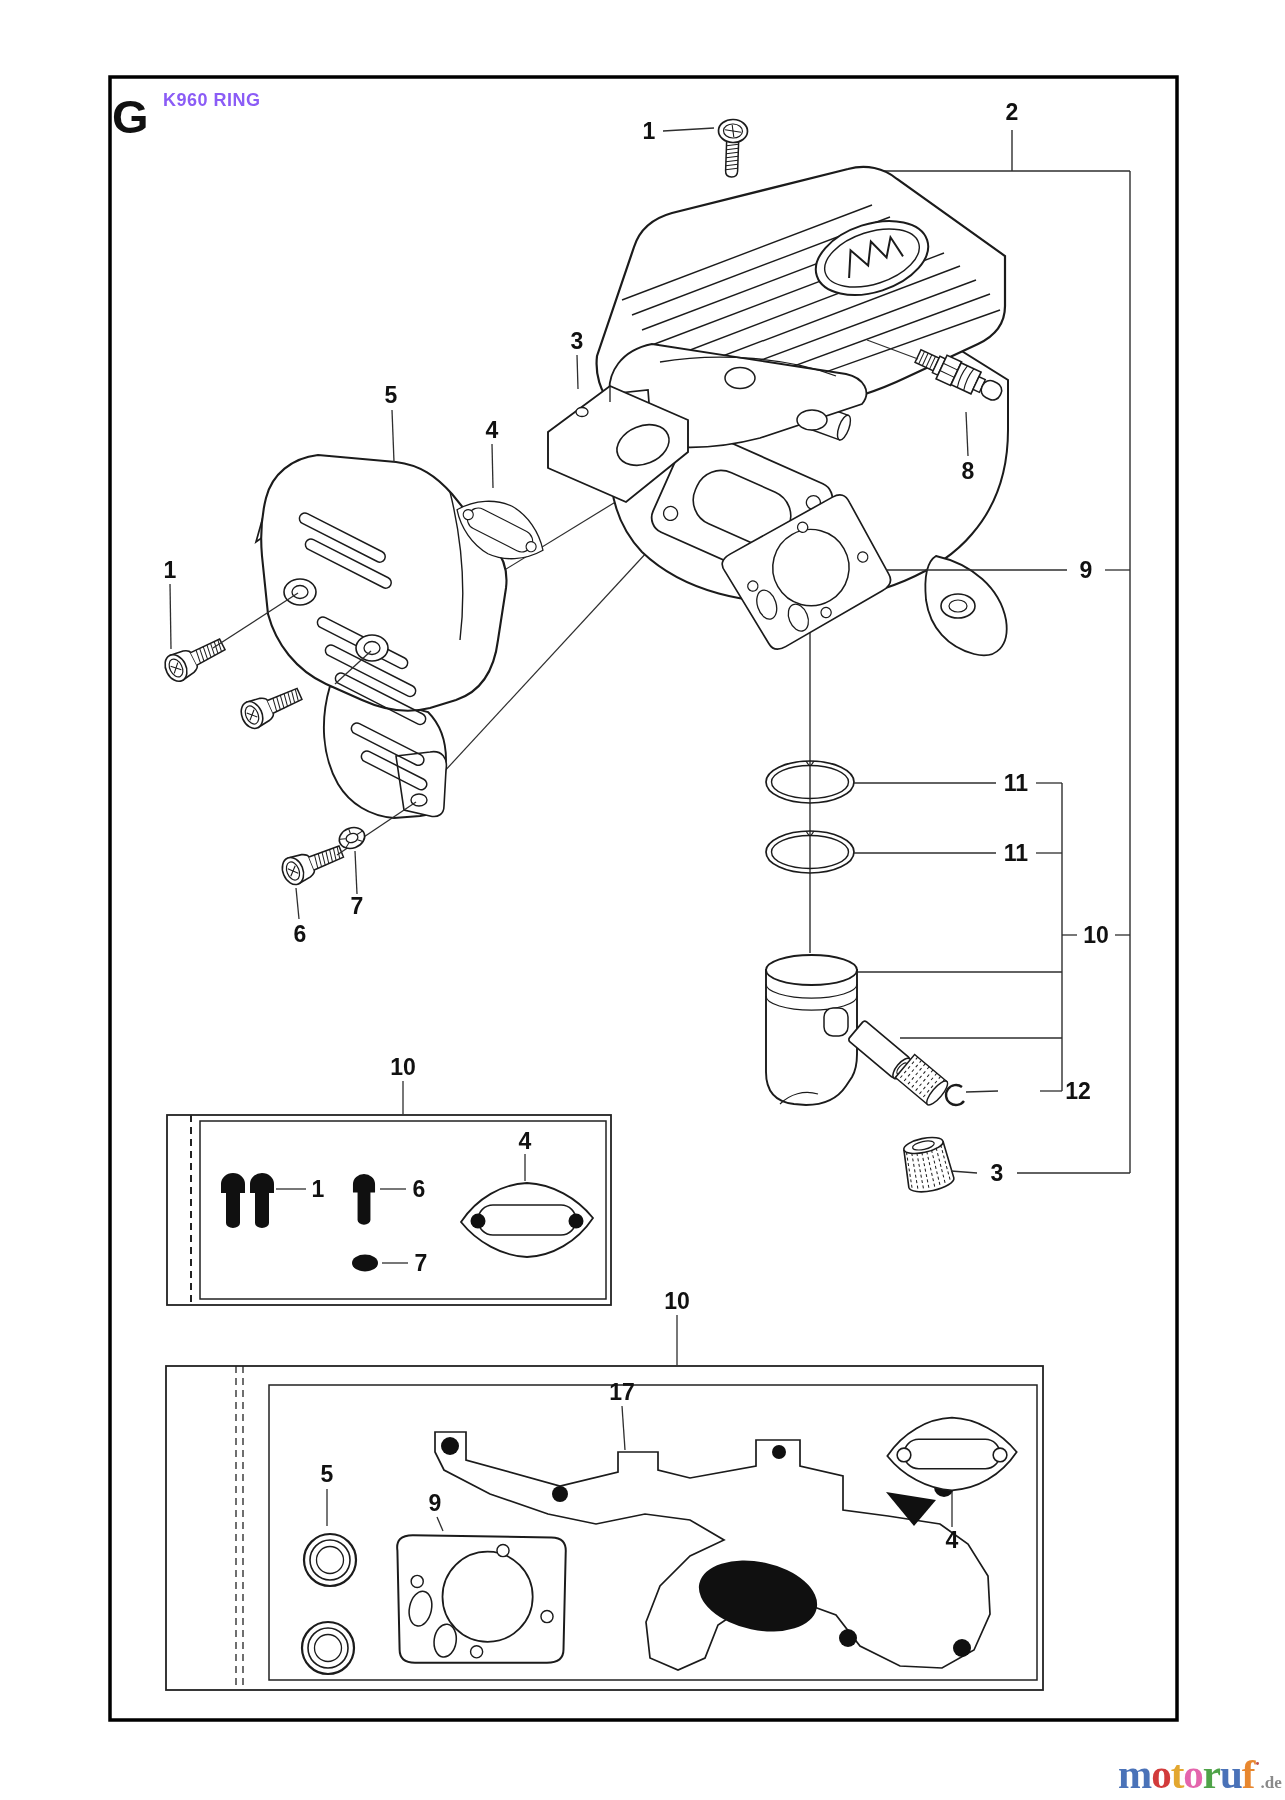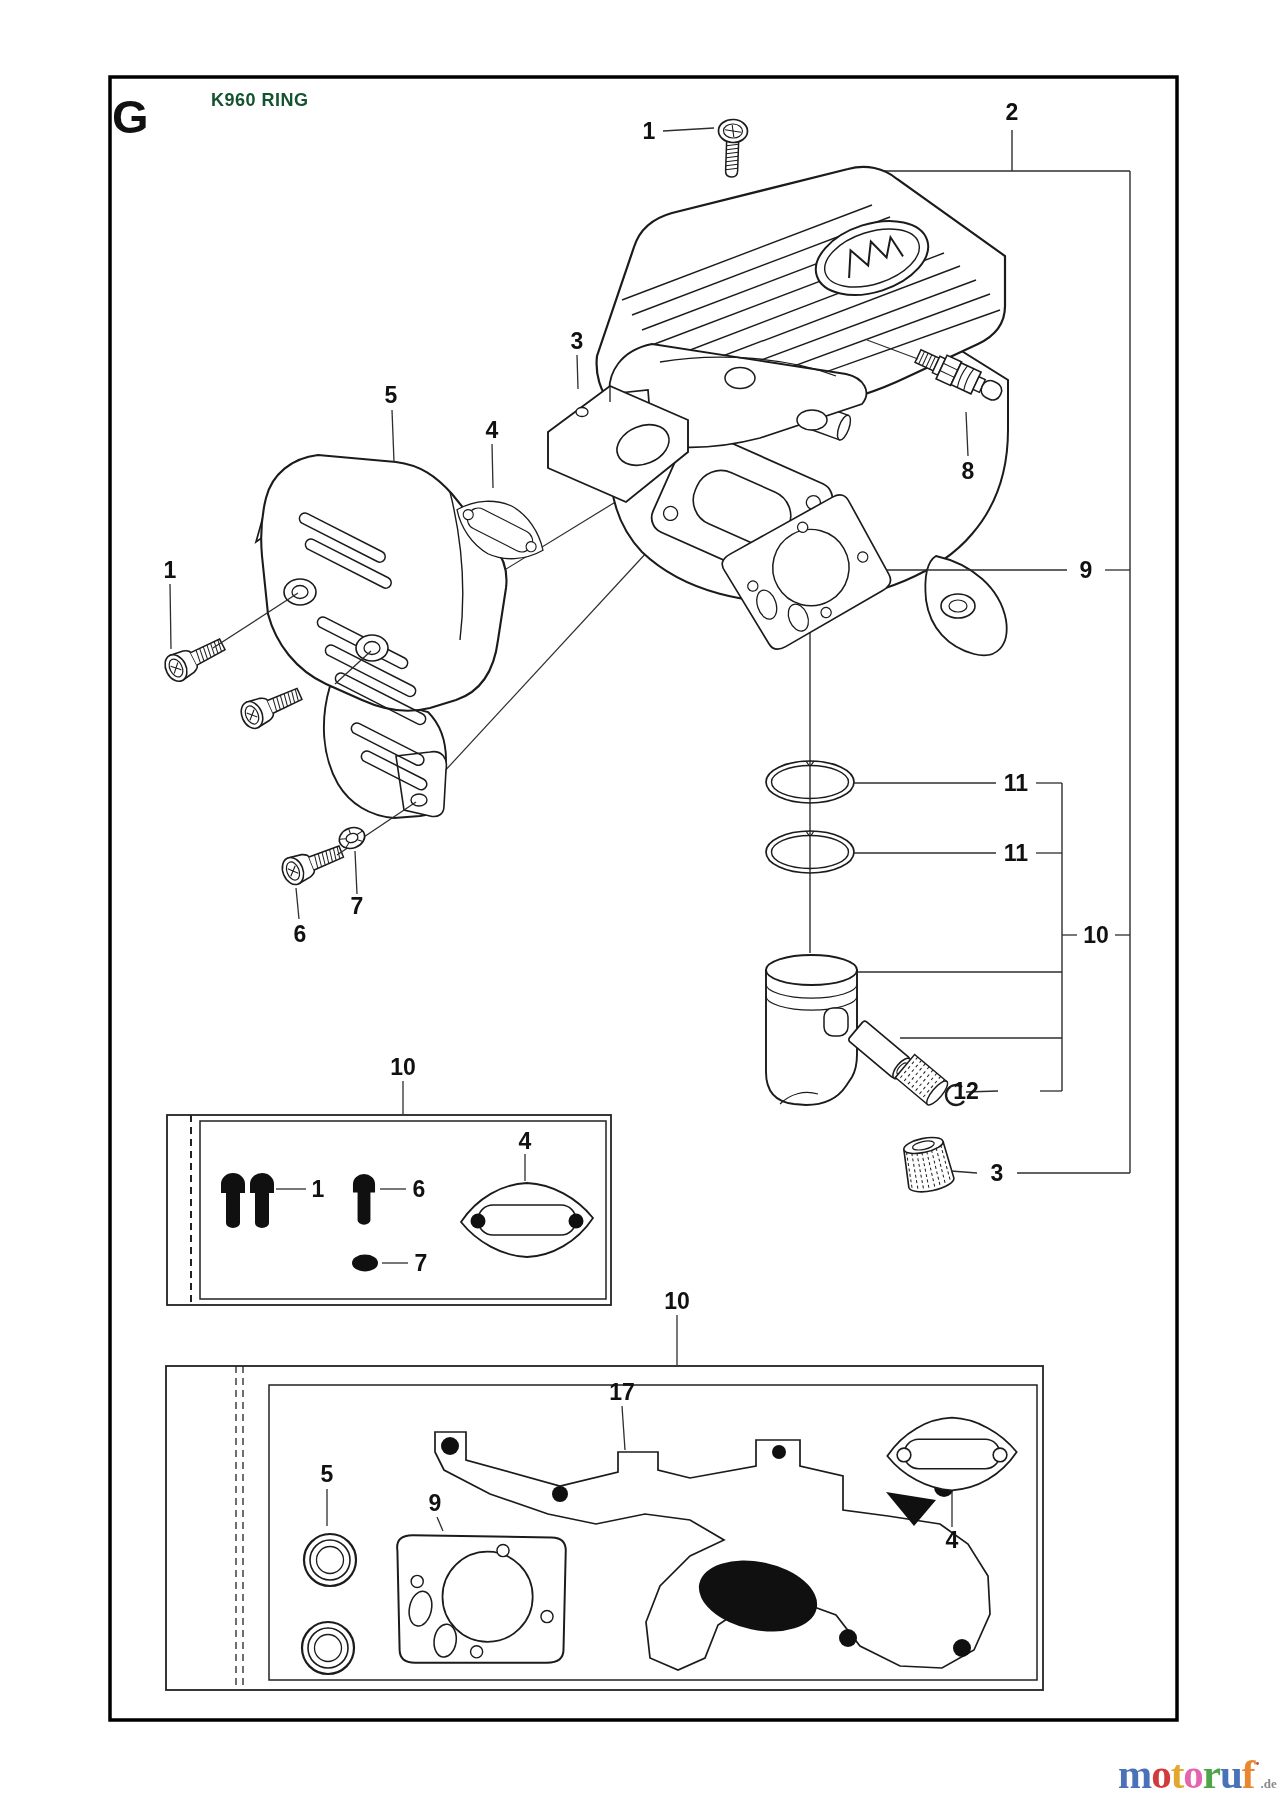--- a/index.html
+++ b/index.html
@@ -1,25 +1,25 @@
 <!DOCTYPE html>
 <html><head>
 <meta charset="utf-8">
 <style>
   html,body{margin:0;padding:0;background:#ffffff;}
   .page{position:relative;width:1285px;height:1800px;background:#fff;overflow:hidden;
         font-family:"Liberation Sans",sans-serif;}
   svg.art{position:absolute;left:0;top:0;}
   .hdr-g{position:absolute;left:112px;top:93px;font-size:47px;font-weight:800;color:#111;line-height:1;}
-  .hdr-title{position:absolute;left:163px;top:90px;font-size:18px;font-weight:bold;color:#14532d;letter-spacing:.5px;margin-left:48px;}
+  .hdr-title{position:absolute;left:163px;top:90px;font-size:18px;font-weight:bold;color:#8b5cf6;letter-spacing:.5px;}
   .cal{position:absolute;transform:translate(-50%,-50%);font-size:23px;font-weight:bold;color:#111;
        line-height:1;white-space:nowrap;}
   .logo{position:absolute;left:1118px;top:1750px;font-family:"Liberation Serif",serif;
         font-weight:bold;font-size:41px;letter-spacing:-1px;white-space:nowrap;}
-  .logo .de{font-size:13px;font-weight:bold;letter-spacing:0;}
+  .logo .de{font-size:17px;font-weight:bold;letter-spacing:0;}
   .logo .tick{font-size:18px;vertical-align:18px;letter-spacing:0;}
   path,line,rect,ellipse,circle,polyline{vector-effect:none;}
 </style>
 </head>
 <body>
 
 <div class="page">
 
 <svg class="art" width="1285" height="1800" viewBox="0 0 1285 1800">
   <defs>
@@ -386,21 +386,21 @@
 <span class="cal" style="left:391px;top:395px">5</span>
 <span class="cal" style="left:492px;top:430px">4</span>
 <span class="cal" style="left:968px;top:471px">8</span>
 <span class="cal" style="left:170px;top:570px">1</span>
 <span class="cal" style="left:1086px;top:570px">9</span>
 <span class="cal" style="left:1016px;top:783px">11</span>
 <span class="cal" style="left:1016px;top:853px">11</span>
 <span class="cal" style="left:1096px;top:935px">10</span>
 <span class="cal" style="left:357px;top:906px">7</span>
 <span class="cal" style="left:300px;top:934px">6</span>
-<span class="cal" style="left:966px;top:1091px">12</span>
+<span class="cal" style="left:1078px;top:1091px">12</span>
 <span class="cal" style="left:403px;top:1067px">10</span>
 <span class="cal" style="left:997px;top:1173px">3</span>
 <span class="cal" style="left:318px;top:1189px">1</span>
 <span class="cal" style="left:419px;top:1189px">6</span>
 <span class="cal" style="left:525px;top:1141px">4</span>
 <span class="cal" style="left:421px;top:1263px">7</span>
 <span class="cal" style="left:677px;top:1301px">10</span>
 <span class="cal" style="left:327px;top:1474px">5</span>
 <span class="cal" style="left:435px;top:1503px">9</span>
 <span class="cal" style="left:622px;top:1392px">17</span>

